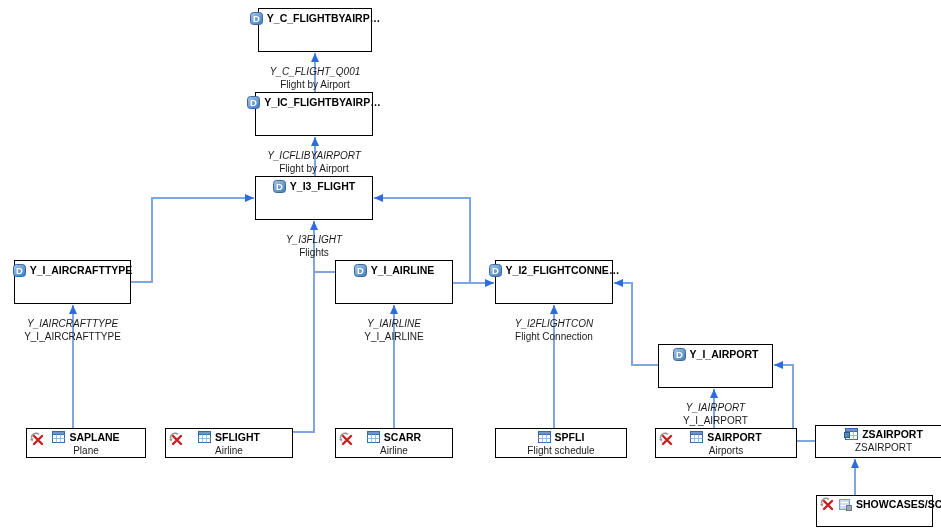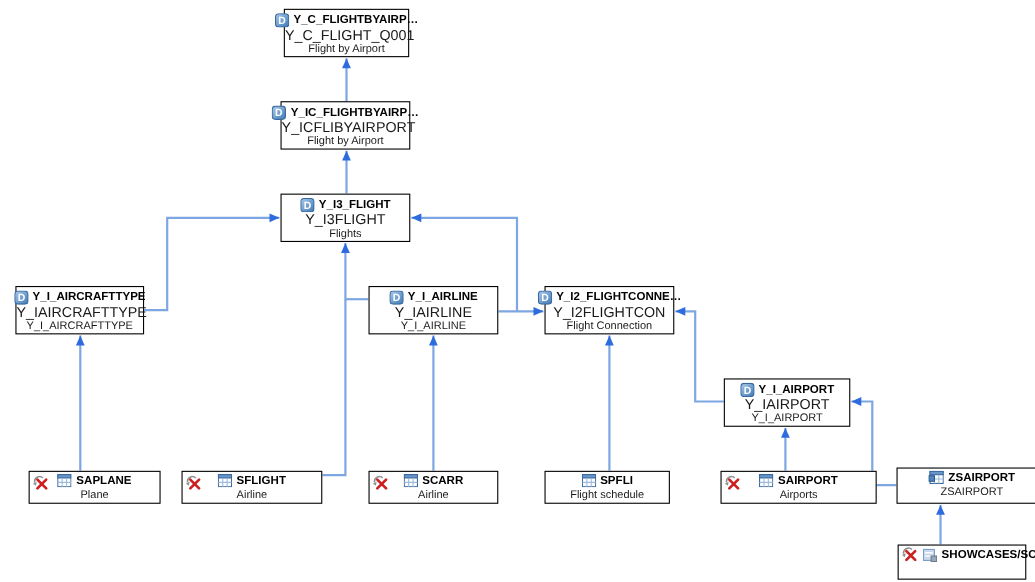--- a/index.html
+++ b/index.html
@@ -5,21 +5,21 @@
   html,body{margin:0;padding:0;background:#fff;}
   #stage{position:relative;width:941px;height:529px;background:#ffffff;
          font-family:"Liberation Sans",sans-serif;overflow:hidden;}
   #edges{position:absolute;left:0;top:0;z-index:0;}
   .node{position:absolute;box-sizing:border-box;background:#ffffff;
         border:1.5px solid #000000;z-index:1;text-align:center;color:#1a1a1a;}
   .row1{display:flex;align-items:center;justify-content:center;gap:4px;
         font-weight:bold;font-size:10.5px;line-height:14px;padding-top:2px;color:#000;white-space:nowrap;}
   .node.flat .row1{padding-top:1px;}
   .node.left .row1{justify-content:flex-start;padding-left:3px;}
-  .subtitle{font-size:13px;line-height:13px;white-space:nowrap;}
+  .subtitle{font-style:italic;font-size:10px;line-height:13px;white-space:nowrap;margin-top:40px;}
   .desc{font-size:10px;line-height:13px;white-space:nowrap;}
   .decorator{position:absolute;left:3px;top:3px;width:15px;height:14px;}
   .icon{display:inline-flex;flex:0 0 auto;}
 </style>
 </head>
 <body>
 
 <div id="stage">
   <svg width="0" height="0" style="position:absolute">
     <defs>
@@ -208,21 +208,21 @@
             <rect x="0.5" y="0.5" width="12" height="3" fill="#6b96c9" stroke="#3a6a9e"></rect>
             <line x1="4.5" y1="3.5" x2="4.5" y2="11.5" stroke="#9dbbdc"></line>
             <line x1="8.5" y1="3.5" x2="8.5" y2="11.5" stroke="#9dbbdc"></line>
             <line x1="0.5" y1="7.5" x2="12.5" y2="7.5" stroke="#9dbbdc"></line>
           </svg>
         </span>
         <span>SCARR</span>
       </div>
       <div class="desc">Airline</div>
     </div>
-    <div class="node flat" style="left: 495px; top: 428px; width: 114px; height: 30px;">
+    <div class="node flat" style="left: 495px; top: 428px; width: 132px; height: 30px;">
       <div class="row1">
         <span class="icon">
           <svg width="13" height="12" viewBox="0 0 13 12">
             <rect x="0.5" y="0.5" width="12" height="11" fill="#ffffff" stroke="#3a6a9e"></rect>
             <rect x="0.5" y="0.5" width="12" height="3" fill="#6b96c9" stroke="#3a6a9e"></rect>
             <line x1="4.5" y1="3.5" x2="4.5" y2="11.5" stroke="#9dbbdc"></line>
             <line x1="8.5" y1="3.5" x2="8.5" y2="11.5" stroke="#9dbbdc"></line>
             <line x1="0.5" y1="7.5" x2="12.5" y2="7.5" stroke="#9dbbdc"></line>
           </svg>
         </span>

